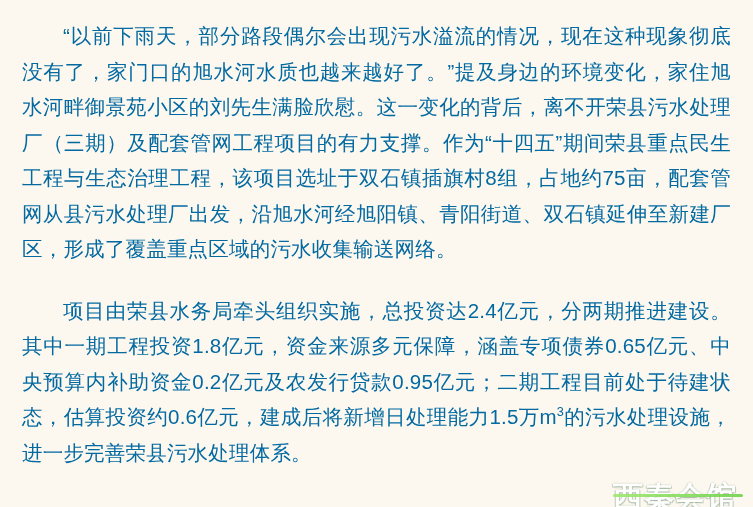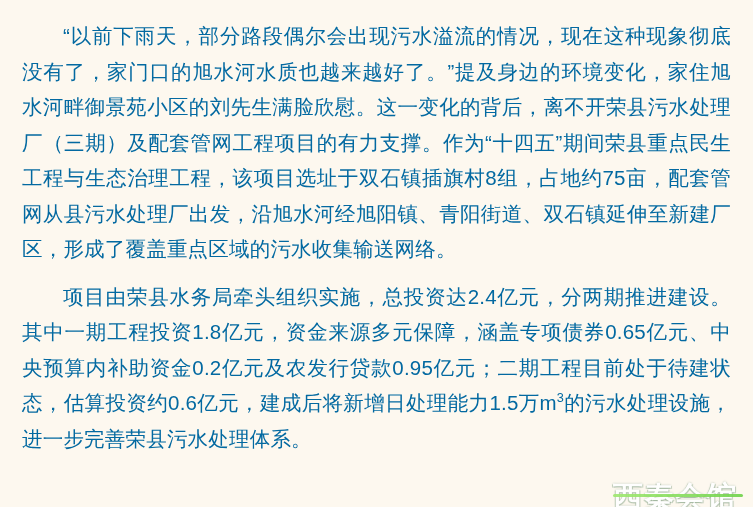--- a/index.html
+++ b/index.html
@@ -27,21 +27,21 @@
     color: #0369a1;
     font-size: 20.5px;
     line-height: 35.5px;
     text-align: justify;
     text-justify: inter-ideograph;
     letter-spacing: 0.2px;
     text-indent: 2em;
     word-break: break-all;
   }
   .para + .para {
-    margin-top: 12px;
+    margin-top: 26px;
   }
   .sup {
     font-size: 0.62em;
     vertical-align: super;
     line-height: 0;
   }
   
   #watermark {
     position: absolute;
     right: 8px;

